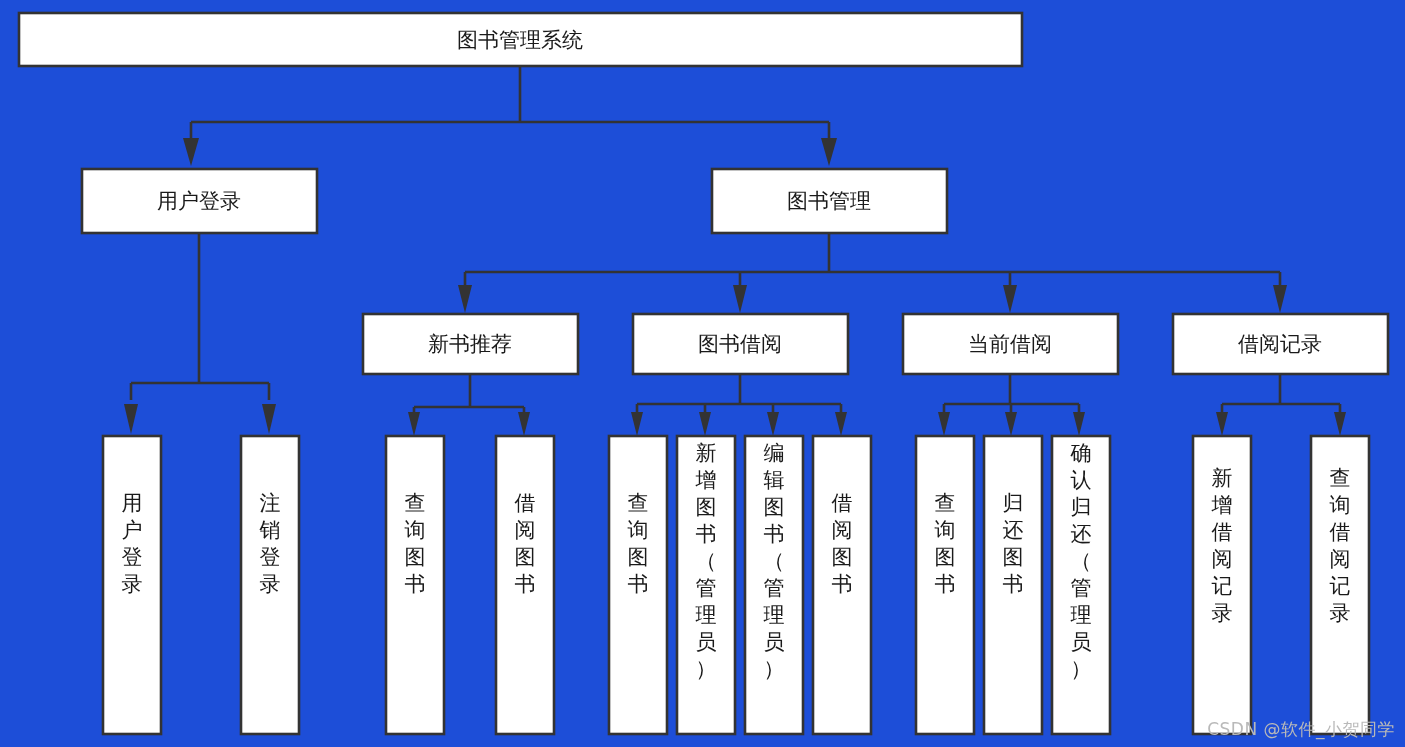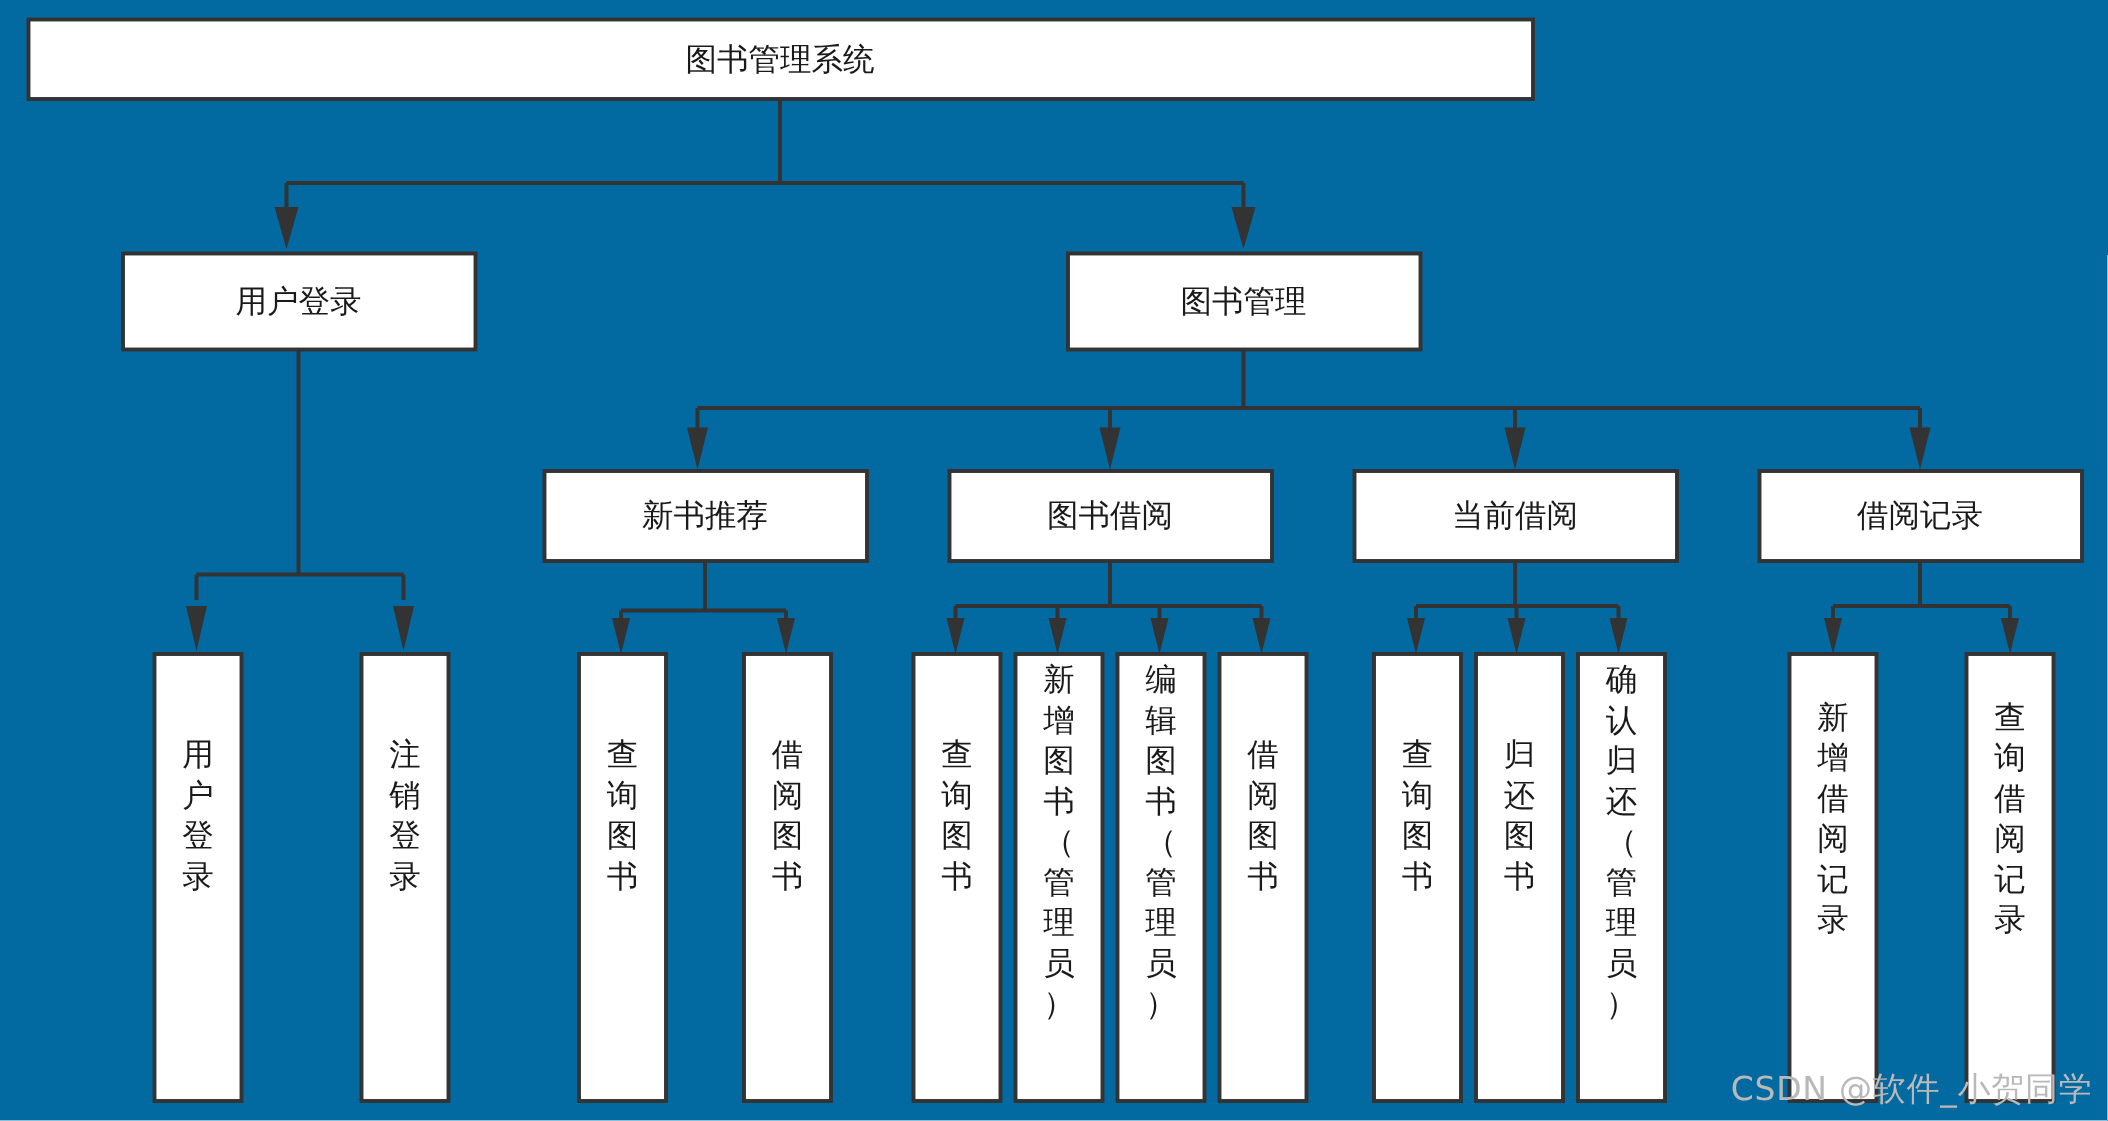--- a/index.html
+++ b/index.html
@@ -7,21 +7,21 @@
     padding: 0;
     background: #ffffff;
   }
   body {
     font-family: "DejaVu Sans", "Liberation Sans", sans-serif;
   }
   #stage {
     position: relative;
     width: 1405px;
     height: 747px;
-    background: #0369a1;
+    background: #1d4ed8;
     overflow: hidden;
     text-decoration: underline;
   }
   #diagram {
     position: absolute;
     left: 0;
     top: 0;
     width: 1405px;
     height: 747px;
   }
@@ -51,21 +51,21 @@
     fill: #1a1a1a;
     font-family: "DejaVu Sans", "Liberation Sans", sans-serif;
     font-size: 21px;
     text-anchor: middle;
   }
   .watermark {
     position: absolute;
     right: 10px;
     bottom: 6px;
     color: #b9b9b9;
-    font-size: 22px;
+    font-size: 17px;
     font-family: "DejaVu Sans", "Liberation Sans", sans-serif;
     white-space: nowrap;
     letter-spacing: 0.5px;
   }
 </style>
 </head>
 <body>
 
 <div id="stage">
 

